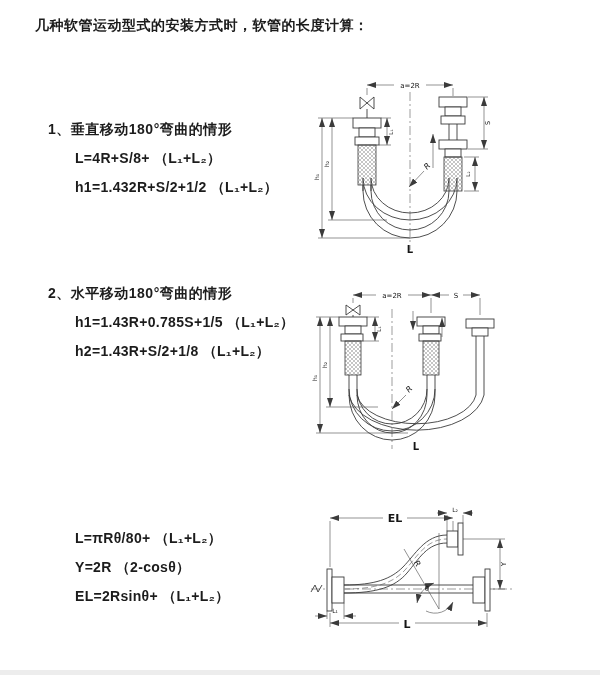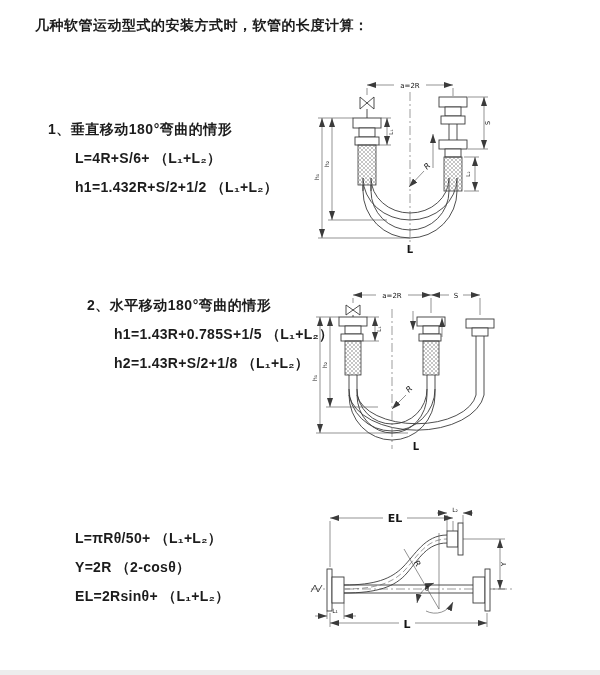--- a/index.html
+++ b/index.html
@@ -13,21 +13,21 @@
     font-size:14px;font-weight:700;letter-spacing:.5px;color:#1c1c1c;
   }
   .sec{position:absolute;left:48px;}
   .sec-heading{font-size:14px;font-weight:700;letter-spacing:.5px;color:#1c1c1c;}
   .formula{
     margin-left:27px;margin-top:11px;
     font-size:14px;font-weight:700;letter-spacing:.3px;color:#1c1c1c;
     white-space:nowrap;
   }
   #sec1{top:101px;margin-top:20px;}
-  #sec2{top:297px;margin-left:39px;}
+  #sec2{top:285px;}
   #sec3{top:519px;}
   svg.diag{position:absolute;}
   #d1{left:312px;top:72px;}
   #d2{left:308px;top:283px;}
   #d3{left:303px;top:505px;}
   svg text{
     font-family:"DejaVu Sans","Liberation Sans",sans-serif;
     fill:#161616;
   }
   .geo{stroke:#3b3b3b;stroke-width:0.9;fill:none;}
@@ -38,32 +38,32 @@
   .cdash{stroke:#5a5a5a;stroke-width:0.6;fill:none;stroke-dasharray:6 3;}
   .bottom-strip{position:absolute;left:0;bottom:0;width:600px;height:5px;background:#ededed;}
 </style>
 </head>
 <body>
 
 <div class="page-title">几种软管运动型式的安装方式时，软管的长度计算：</div>
 
 <div class="sec" id="sec1">
   <div class="sec-heading">1、垂直移动180°弯曲的情形</div>
-  <div class="formula">L=4R+S/6+ （L₁+L₂）</div>
+  <div class="formula">L=4R+S/8+ （L₁+L₂）</div>
   <div class="formula">h1=1.432R+S/2+1/2 （L₁+L₂）</div>
 </div>
 
 <div class="sec" id="sec2">
   <div class="sec-heading">2、水平移动180°弯曲的情形</div>
   <div class="formula">h1=1.43R+0.785S+1/5 （L₁+L₂）</div>
   <div class="formula">h2=1.43R+S/2+1/8 （L₁+L₂）</div>
 </div>
 
 <div class="sec" id="sec3">
-  <div class="formula">L=πRθ/50+ （L₁+L₂）</div>
+  <div class="formula">L=πRθ/80+ （L₁+L₂）</div>
   <div class="formula">Y=2R （2-cosθ）</div>
   <div class="formula">EL=2Rsinθ+ （L₁+L₂）</div>
 </div>
 
 <svg id="d1" class="diag" width="215" height="185" viewBox="0 0 215 185">
   <defs>
     <pattern id="xh1" width="4" height="4" patternUnits="userSpaceOnUse">
       <path d="M0,4 L4,0 M0,0 L4,4" stroke="#8a8a8a" stroke-width="0.5"></path>
     </pattern>
     <marker id="m1e" markerWidth="9" markerHeight="6" refX="9" refY="3" orient="auto" markerUnits="userSpaceOnUse">

